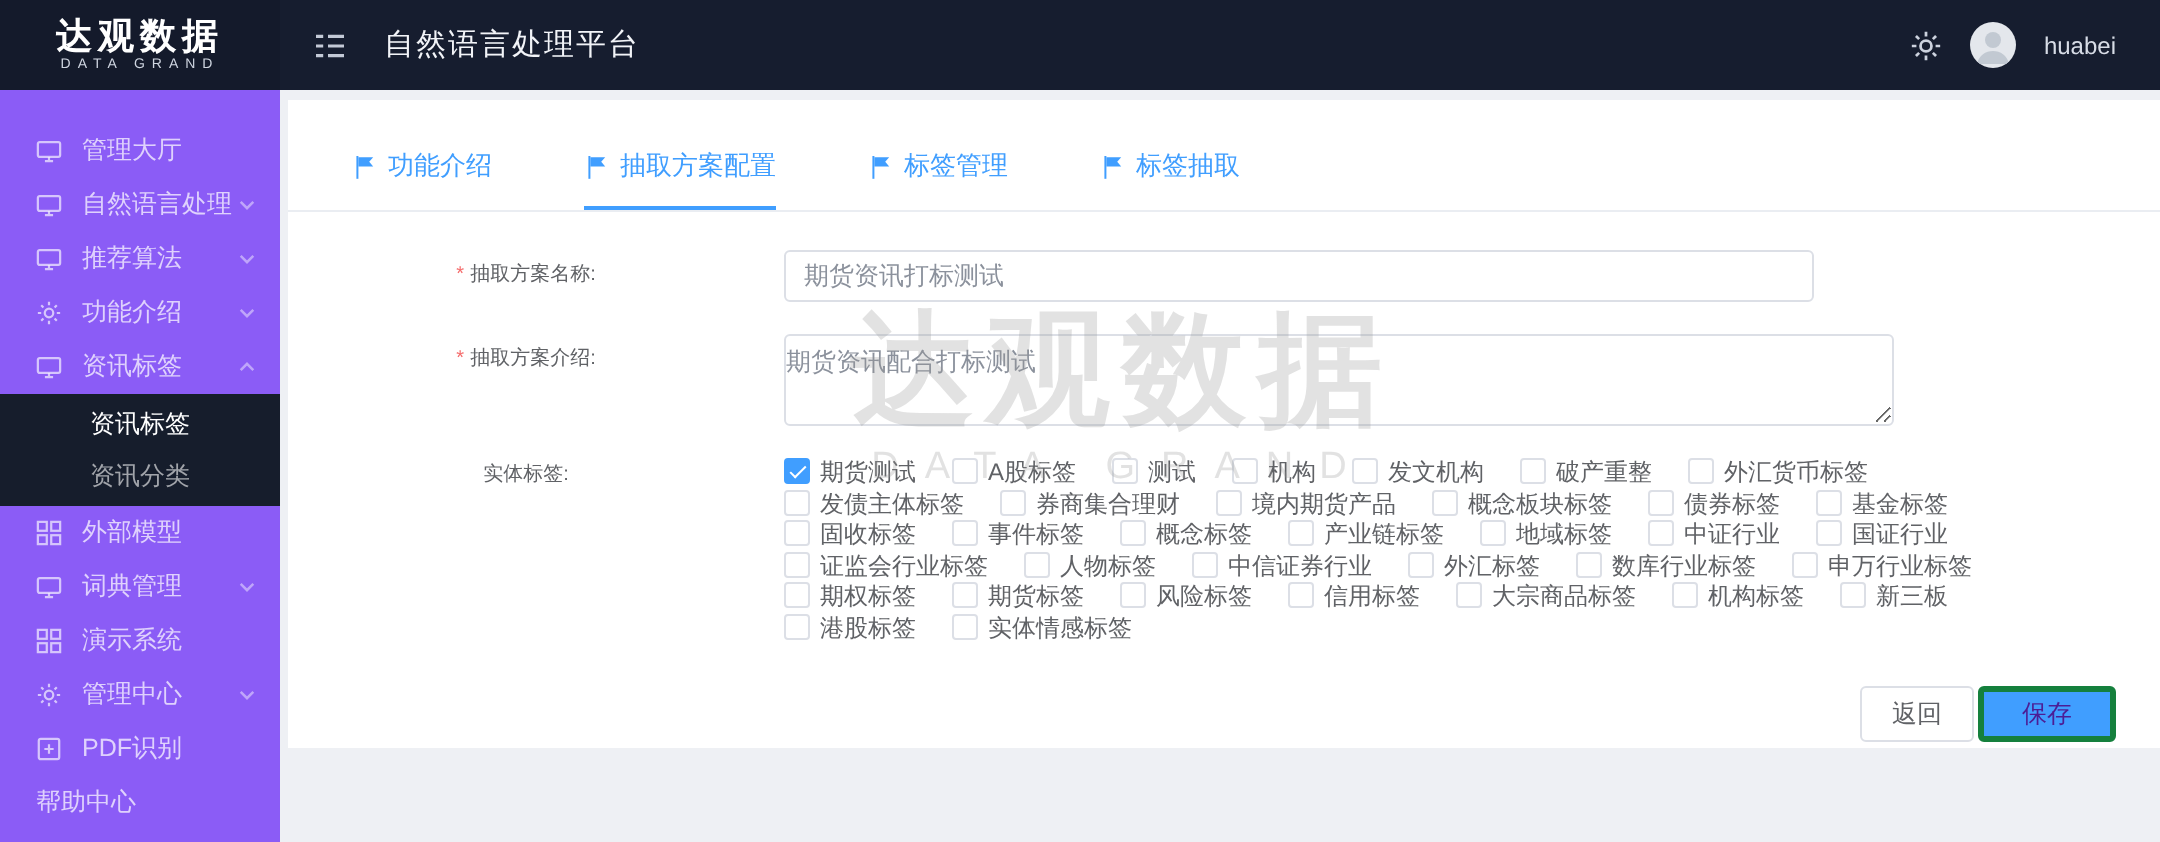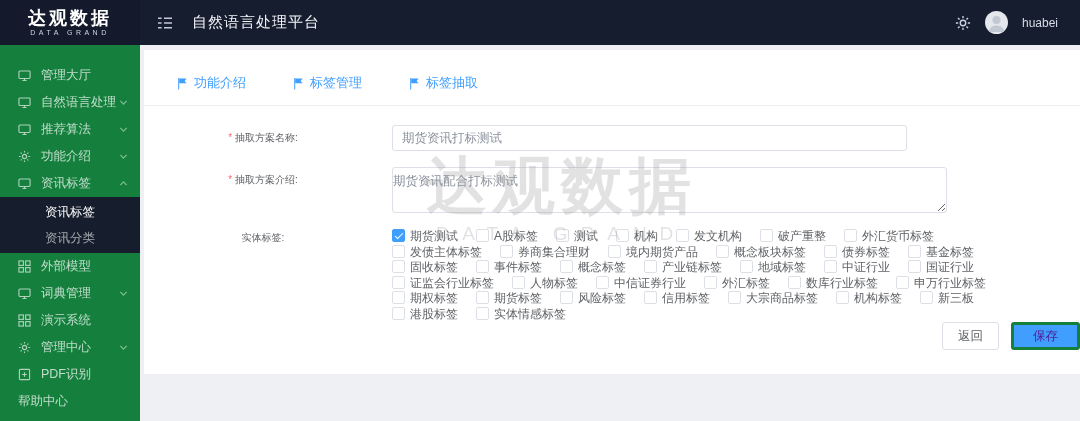--- a/index.html
+++ b/index.html
@@ -18,21 +18,21 @@
                  justify-content:center; color:#c3c9d6; cursor:pointer; }
   .app-title { color:#f2f4f8; font-size:15px; margin-left:14px; letter-spacing:1px; }
   .topbar-right { margin-left:auto; display:flex; align-items:center; gap:14px; padding-right:22px; }
   .top-gear { color:#ccd2de; display:flex; }
   .avatar { width:23px; height:23px; border-radius:50%; background:#e4e7ec; display:flex;
             align-items:center; justify-content:center; overflow:hidden; }
   .username { color:#d7dce6; font-size:12px; }
 
   
   .sidebar { position:absolute; top:45px; left:0; width:140px; height:376px;
-             background:#15803d; padding-top:17px; z-index:10; }
+             background:#8b5cf6; padding-top:17px; z-index:10; }
   .side-item { height:27px; display:flex; align-items:center; padding:0 12px 0 18px;
                color:rgba(255,255,255,.72); font-size:12.5px; cursor:pointer; white-space:nowrap; }
   .side-item .s-icon { width:14px; height:14px; margin-right:9px; display:flex; flex:none;
                        color:rgba(255,255,255,.65); }
   .side-item .s-label { overflow:hidden; text-overflow:ellipsis; }
   .side-item .arrow { margin-left:auto; color:rgba(255,255,255,.45); display:flex; }
   .side-sub { background:#161d2c; padding:2px 0; }
   .side-subitem { height:26px; display:flex; align-items:center; padding-left:45px;
                   color:rgba(255,255,255,.6); font-size:12.5px; cursor:pointer; }
   .side-subitem.active { color:#ffffff; }
@@ -73,21 +73,21 @@
   .cb-row { display:flex; flex-wrap:nowrap; line-height:15.5px; height:15.5px; align-items:center; }
   .cb-item { display:inline-flex; margin-right:18px; cursor:pointer; white-space:nowrap; }
   .cb { width:13px; height:13px; border:1px solid #dcdfe6; border-radius:2px; background:#fff;
         margin-right:5px; position:relative; flex:none; }
   .cb.checked { background:#409eff; border-color:#409eff; }
   .cb.checked::after { content:''; position:absolute; left:4px; top:1px; width:3px; height:7px;
         border:solid #fff; border-width:0 1.5px 1.5px 0; transform:rotate(45deg); }
   .cb-label { font-size:12px; color:#606266; }
 
   
-  .actions { display:flex; justify-content:flex-end; gap:12px; }
+  .actions { display:flex; justify-content:flex-end; gap:2px; padding-right:22px; margin-top:21px; }
   .btn { height:28px; padding:0 15px; font-size:12.5px; border-radius:3px; cursor:pointer;
          font-family:"Liberation Sans","DejaVu Sans",sans-serif; }
   .btn-plain { background:#fff; border:1px solid #dcdfe6; color:#606266; }
   .btn-primary { background:#409eff; border:3px solid #15803d; color:#4c1d95; padding:0 19px; }
 </style>
 </head>
 <body>
 
 <div class="app">
 
@@ -267,20 +267,29 @@
       <div class="tabbar" id="tab-bar">
           <div class="tab">
             <span class="t-icon">
               <svg width="12" height="13" viewBox="0 0 12 13" fill="currentColor">
                 <path d="M2.2 1h1v11.4h-1z"></path>
                 <path d="M3.2 1.6h7.4L8.6 3.9l2 2.3H3.2z"></path>
               </svg>
             </span>
             <span>功能介绍</span>
           </div>
+          <div class="tab active">
+            <span class="t-icon">
+              <svg width="12" height="13" viewBox="0 0 12 13" fill="currentColor">
+                <path d="M2.2 1h1v11.4h-1z"></path>
+                <path d="M3.2 1.6h7.4L8.6 3.9l2 2.3H3.2z"></path>
+              </svg>
+            </span>
+            <span>抽取方案配置</span>
+          </div>
           <div class="tab">
             <span class="t-icon">
               <svg width="12" height="13" viewBox="0 0 12 13" fill="currentColor">
                 <path d="M2.2 1h1v11.4h-1z"></path>
                 <path d="M3.2 1.6h7.4L8.6 3.9l2 2.3H3.2z"></path>
               </svg>
             </span>
             <span>标签管理</span>
           </div>
           <div class="tab">

